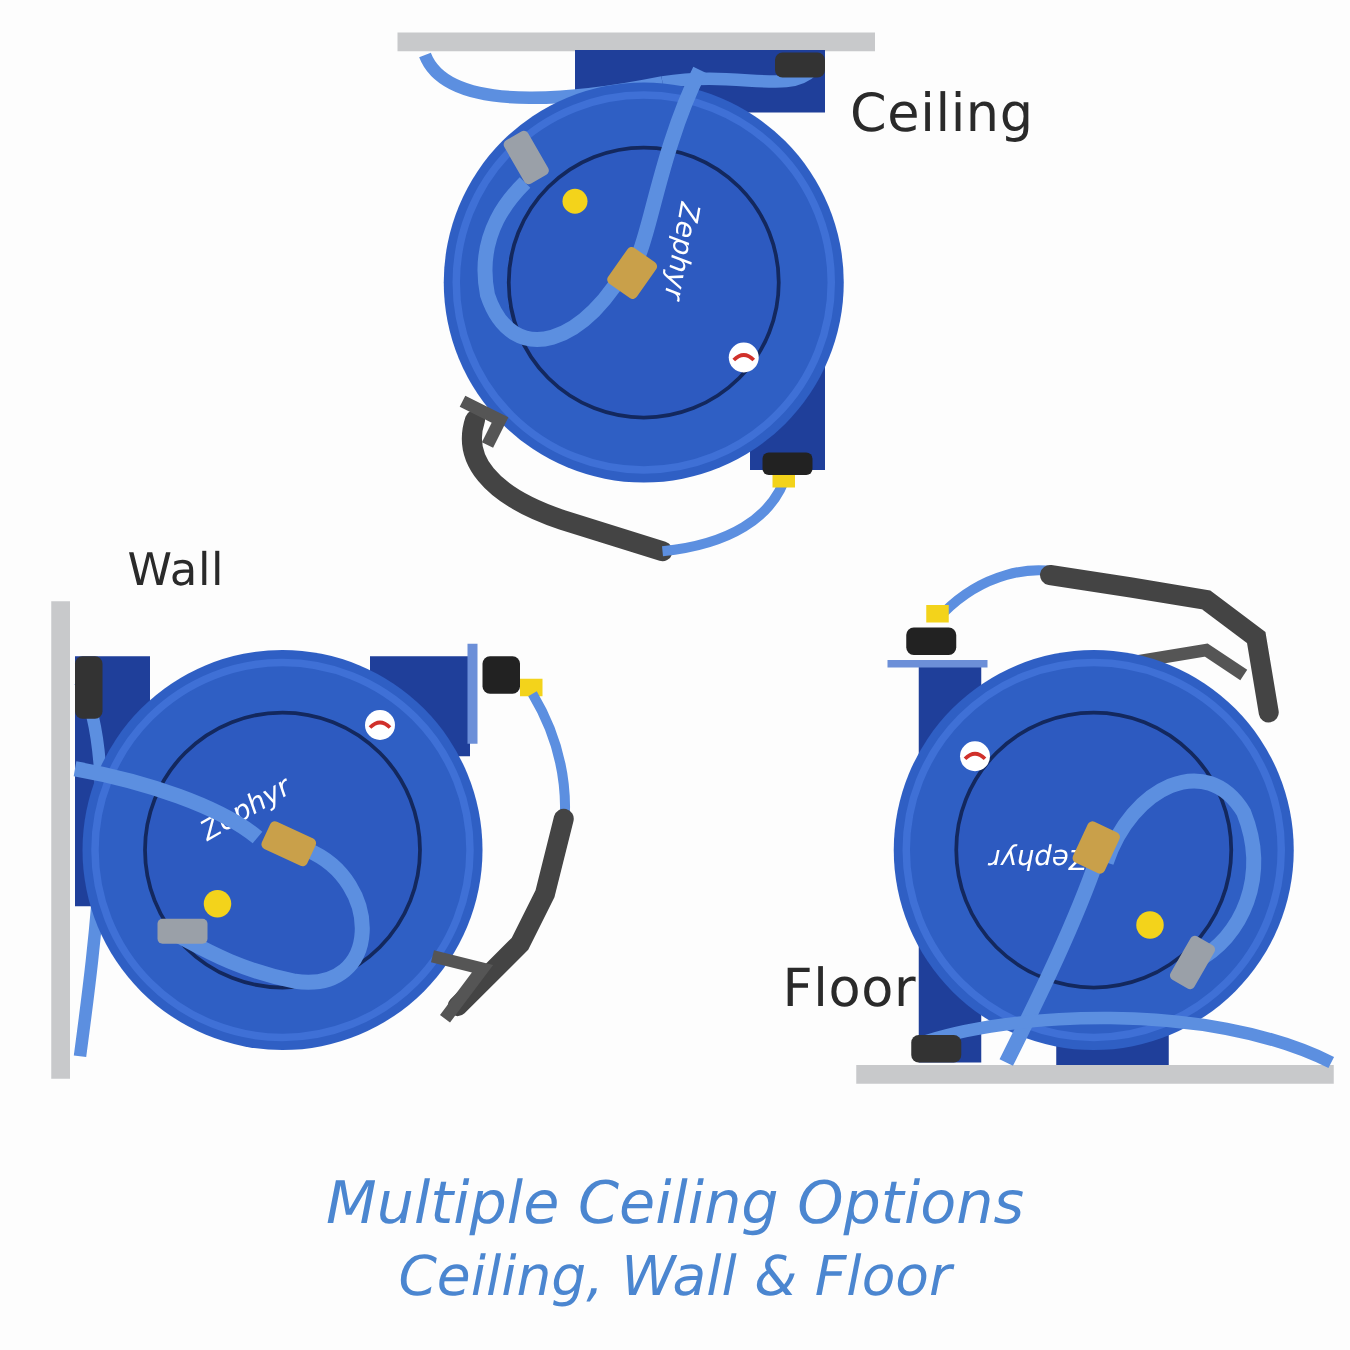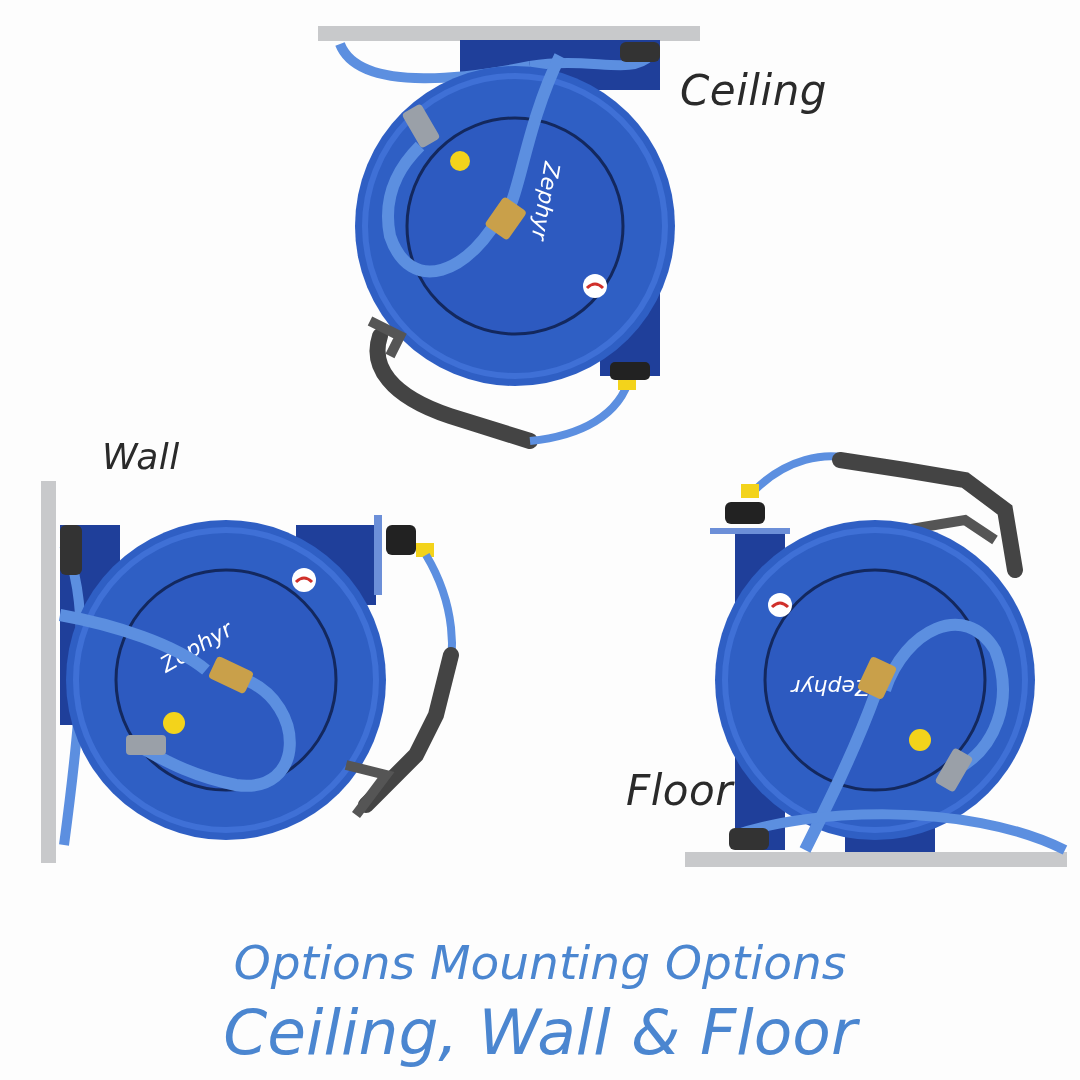--- a/index.html
+++ b/index.html
@@ -1,28 +1,28 @@
 <!DOCTYPE html>
 <html><head>
 <meta charset="utf-8">
 <style>
   html, body { margin: 0; padding: 0; }
   body { width: 1080px; height: 1080px; background: #fdfdfd; position: relative; overflow: hidden; font-family: "DejaVu Sans", sans-serif; }
-  .label { position: absolute; font-style: italic; color: #2a2a2a; font-family: "DejaVu Sans", sans-serif; font-weight: normal; letter-spacing: 0.5px; }
+  .label { position: absolute; color: #2a2a2a; font-family: "DejaVu Sans", sans-serif; font-weight: normal; letter-spacing: 0.5px; }
   .lbl-ceiling { left: 680px; top: 66px; font-size: 42px; }
   .lbl-wall { left: 102px; top: 436px; font-size: 36px; }
   .lbl-floor { left: 626px; top: 766px; font-size: 42px; }
   .mount { position: absolute; background: #c8c9cb; }
   .ceiling-plate { left: 318px; top: 26px; width: 382px; height: 15px; }
   .wall-plate { left: 41px; top: 481px; width: 15px; height: 382px; }
   .floor-plate { left: 685px; top: 852px; width: 382px; height: 15px; }
   .reel { position: absolute; }
   .caption { position: absolute; left: 0; width: 1080px; text-align: center; color: #4b86d0; font-style: italic; font-family: "DejaVu Sans", sans-serif; }
   .cap1 { top: 935px; font-size: 47px; }
-  .cap2 { top: 996px; font-size: 63px; }
+  .cap2 { top: 996px; font-size: 44px; }
 </style>
 </head>
 <body>
 
 <div class="mount ceiling-plate"></div>
 <div class="mount wall-plate"></div>
 <div class="mount floor-plate"></div>
 
 <svg class="reel" style="left:330px; top:36px;" width="360" height="420" viewBox="0 0 360 420">
   <rect x="130" y="4" width="200" height="50" fill="#1f3f9a"></rect>
@@ -92,14 +92,14 @@
   <text x="95" y="230" fill="#fff" font-family="DejaVu Sans, sans-serif" font-style="italic" font-size="22" transform="rotate(180 130 230)">Zephyr</text>
   <path d="M180 240 C 200 180, 260 150, 290 200 C 310 250, 290 300, 250 320" stroke="#5c8fe0" stroke-width="12" fill="none"></path>
   <path d="M170 245 C 150 300, 120 360, 100 400" stroke="#5c8fe0" stroke-width="12" fill="none"></path>
   <rect x="158" y="210" width="28" height="36" rx="4" fill="#c9a04a" transform="rotate(25 172 228)"></rect>
   <rect x="238" y="300" width="22" height="40" rx="4" fill="#9aa0a8" transform="rotate(30 249 320)"></rect>
   <path d="M30 385 C 100 360, 260 350, 360 400" stroke="#5c8fe0" stroke-width="10" fill="none"></path>
   <rect x="24" y="378" width="40" height="22" rx="6" fill="#333"></rect>
 </svg>
 <div class="label lbl-floor">Floor</div>
 
-<div class="caption cap1">Options Mounting Options</div>
+<div class="caption cap1">Multiple Ceiling Options</div>
 <div class="caption cap2">Ceiling, Wall &amp; Floor</div>
 
 </body></html>

